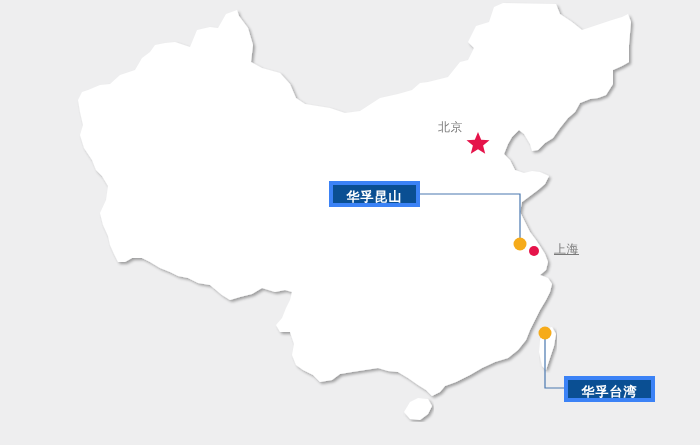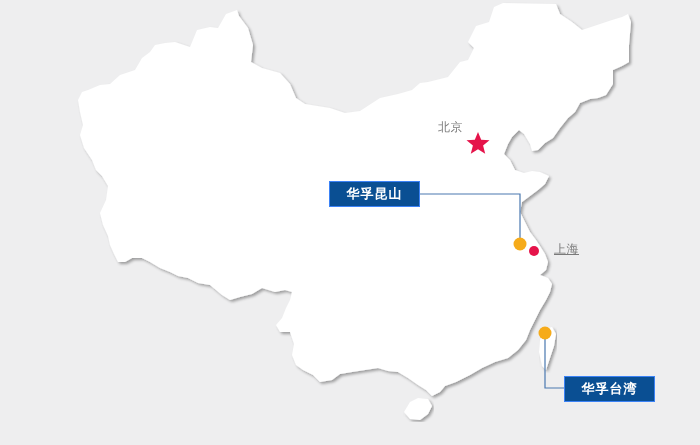--- a/index.html
+++ b/index.html
@@ -33,21 +33,21 @@
   }
   .callout {
     position: absolute;
     background: #0a4f93;
     color: #ffffff;
     font-size: 13px;
     font-weight: bold;
     text-align: center;
     box-sizing: border-box;
     letter-spacing: 1px;
-    border: 1px solid #3b82f6;
+    border: 4px solid #3b82f6;
   }
 </style>
 </head>
 <body>
 
 <div class="map-wrap">
 
   <svg class="map" viewBox="0 0 700 445" xmlns="http://www.w3.org/2000/svg">
     <defs>
       <filter id="shadow" x="-5%" y="-5%" width="110%" height="110%">

